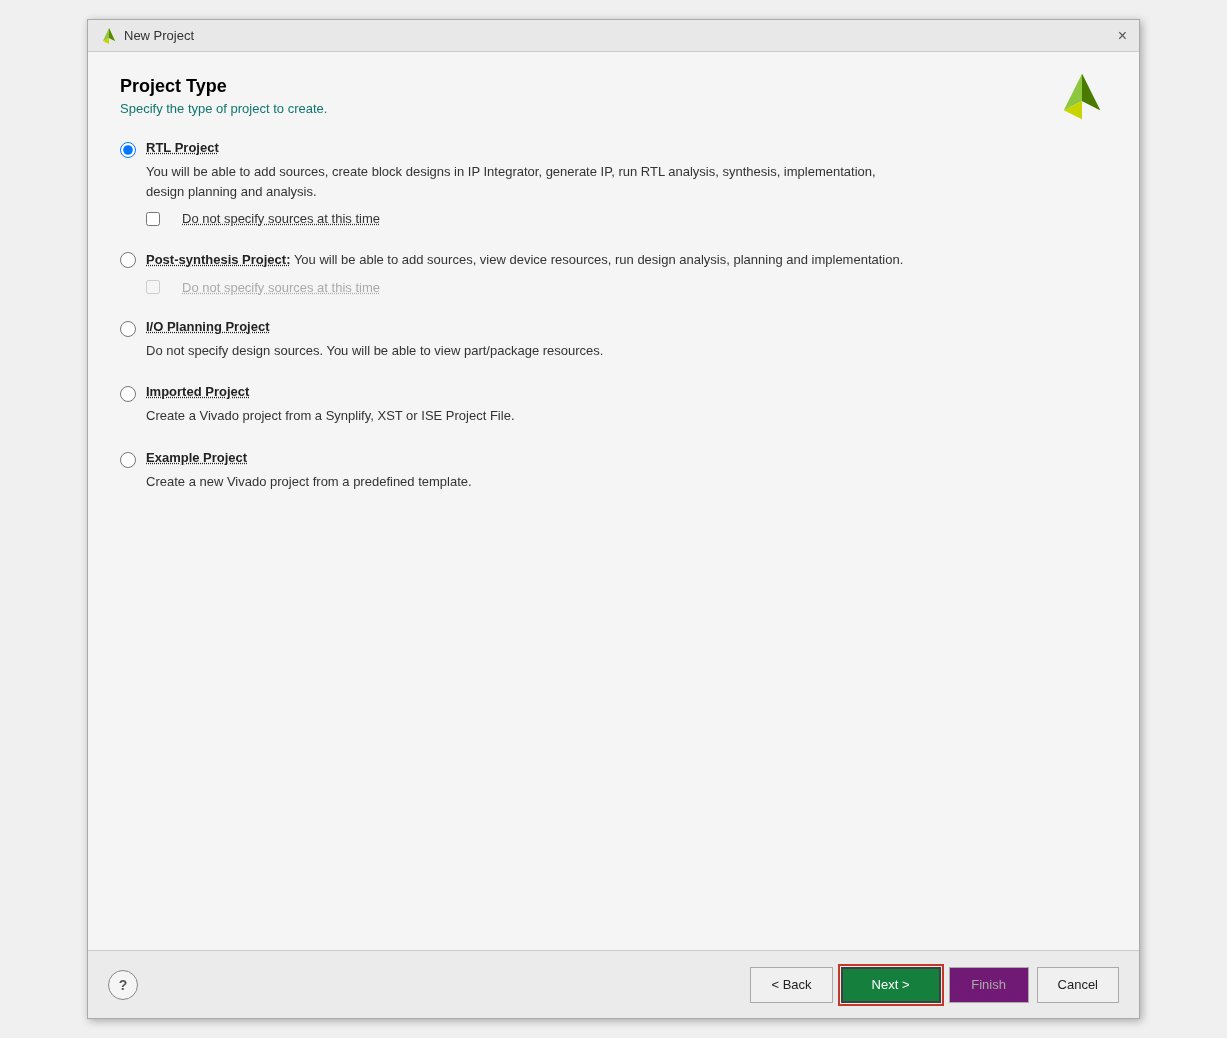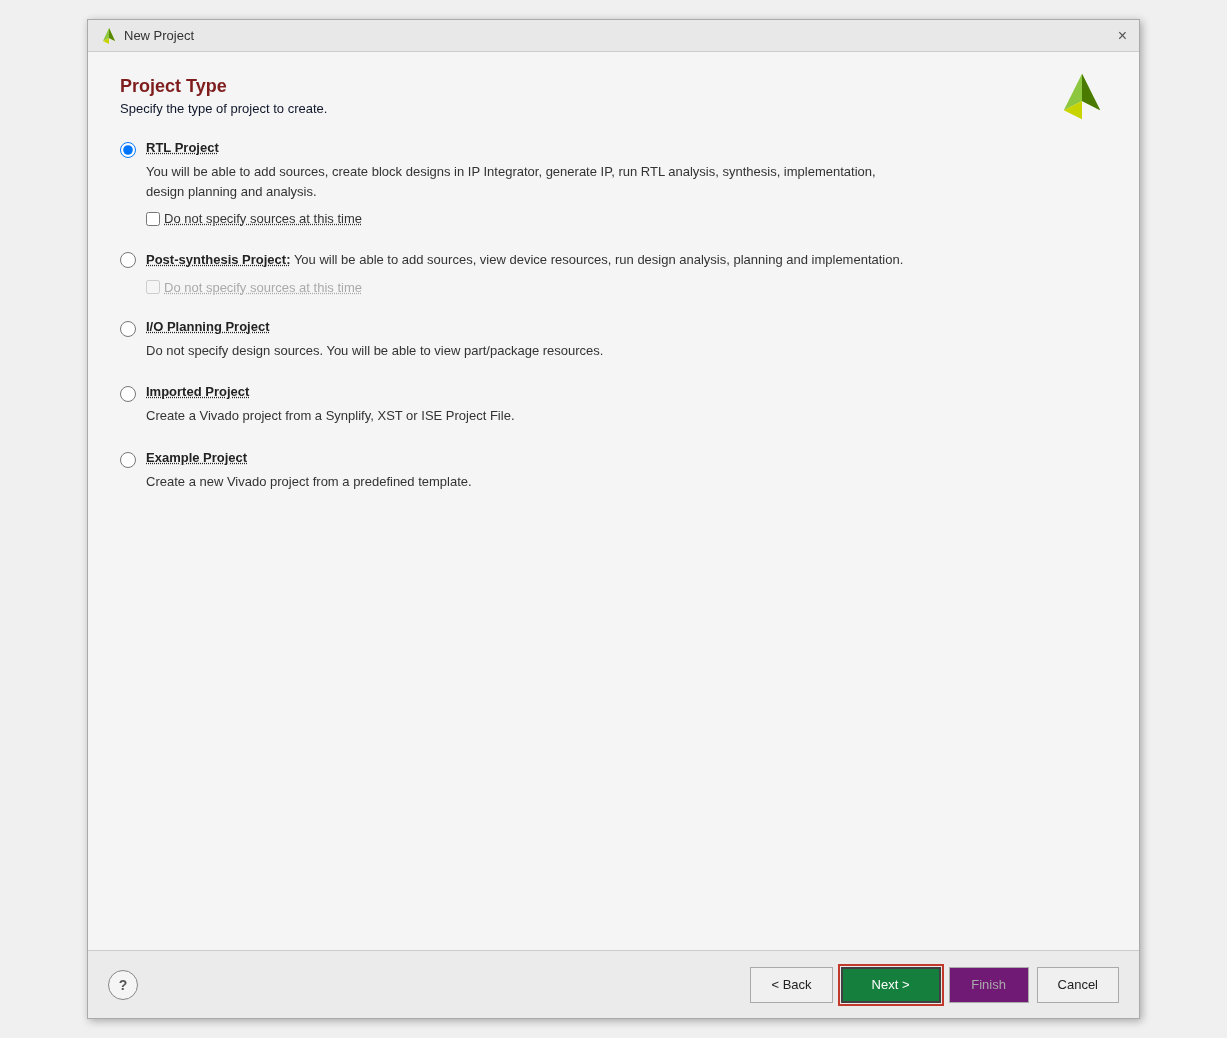--- a/index.html
+++ b/index.html
@@ -57,26 +57,26 @@
       padding: 24px 32px 16px 32px;
       overflow-y: auto;
       position: relative;
     }
     .page-header {
       margin-bottom: 24px;
     }
     .page-title {
       font-size: 18px;
       font-weight: bold;
-      color: #7f1d1d;
+      color: #000000;
       margin-bottom: 4px;
     }
     .page-subtitle {
       font-size: 13px;
-      color: #0f172a;
+      color: #0f766e;
     }
     .logo-top-right {
       position: absolute;
       top: 20px;
       right: 32px;
       width: 50px;
       height: 50px;
     }
     .options-container {
       display: flex;
@@ -112,21 +112,21 @@
     }
     .option-desc {
       font-size: 13px;
       color: #333;
       margin-left: 26px;
       line-height: 1.5;
     }
     .checkbox-row {
       display: flex;
       align-items: center;
-      gap: 4px;
+      gap: 22px;
       margin-left: 26px;
       margin-top: 6px;
     }
     .checkbox-input {
       width: 14px;
       height: 14px;
       cursor: pointer;
     }
     .checkbox-input:disabled {
       cursor: default;

